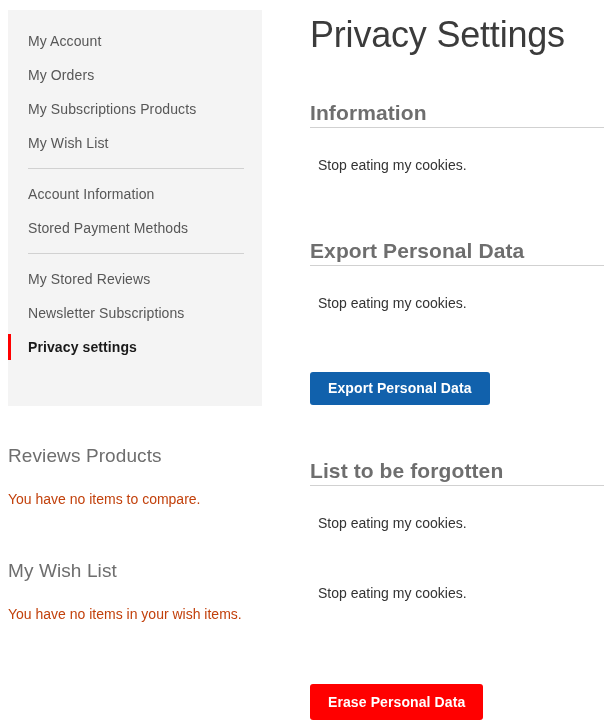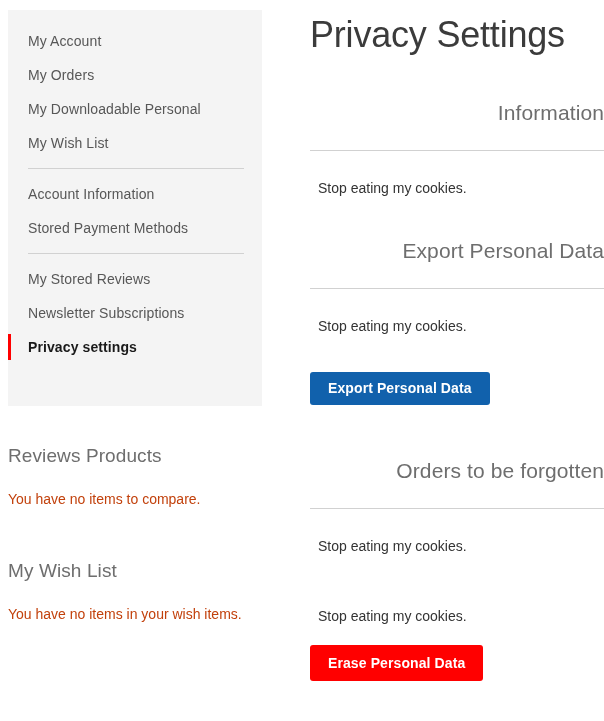--- a/index.html
+++ b/index.html
@@ -116,29 +116,28 @@
     letter-spacing: -0.2px;
     line-height: 44px;
   }
   .block {
     position: absolute;
     left: 0;
     width: 294px;
   }
   .block-title {
     font-size: 21px;
-    font-weight: normal;
+    font-weight: bold;
     color: #6e6e6e;
     margin: 0;
-    padding: 0 0 23px 0;
+    padding: 0 0 0 0;
     border-bottom: 1px solid #d1d1d1;
     line-height: 28px;
     white-space: nowrap;
     letter-spacing: 0.1px;
-    text-align: right;
   }
   .block-text {
     font-size: 14px;
     color: #333333;
     line-height: 18px;
     margin: 8px;
     padding: 0;
   }
 
   
@@ -172,42 +171,42 @@
   .btn-danger  { background: #ff0000; height: 36px; line-height: 36px; }
 
   .btn-export-wrap {
     position: absolute;
     left: 0;
     top: 372px;
   }
   .btn-erase-wrap {
     position: absolute;
     left: 0;
-    top: 645px;
+    top: 684px;
     border-radius: 7px;
   }
 </style>
 </head>
 <body>
 
 <div class="page">
 
   <nav class="sidebar">
     <ul class="nav-list">
 
       <li class="nav-item">
         <a class="nav-link" href="#">My Account</a>
       </li>
 
       <li class="nav-item">
         <a class="nav-link" href="#">My Orders</a>
       </li>
 
       <li class="nav-item">
-        <a class="nav-link" href="#">My Downloadable Personal</a>
+        <a class="nav-link" href="#">My Subscriptions Products</a>
       </li>
 
       <li class="nav-item">
         <a class="nav-link" href="#">My Wish List</a>
       </li>
 
       <li class="nav-divider"></li>
 
 
       <li class="nav-item">
@@ -257,21 +256,21 @@
     <section class="block block-export">
       <h2 class="block-title">Export Personal Data</h2>
       <p class="block-text">Stop eating my cookies.</p>
     </section>
 
     <div class="btn-export-wrap">
       <button type="button" class="btn btn-primary">Export Personal Data</button>
     </div>
 
     <section class="block block-forgotten">
-      <h2 class="block-title">Orders to be forgotten</h2>
+      <h2 class="block-title">List to be forgotten</h2>
       <p class="block-text">Stop eating my cookies.</p>
       <p class="block-text second">Stop eating my cookies.</p>
     </section>
 
     <div class="btn-erase-wrap">
       <button type="button" class="btn btn-danger">Erase Personal Data</button>
     </div>
 
   </main>
 

